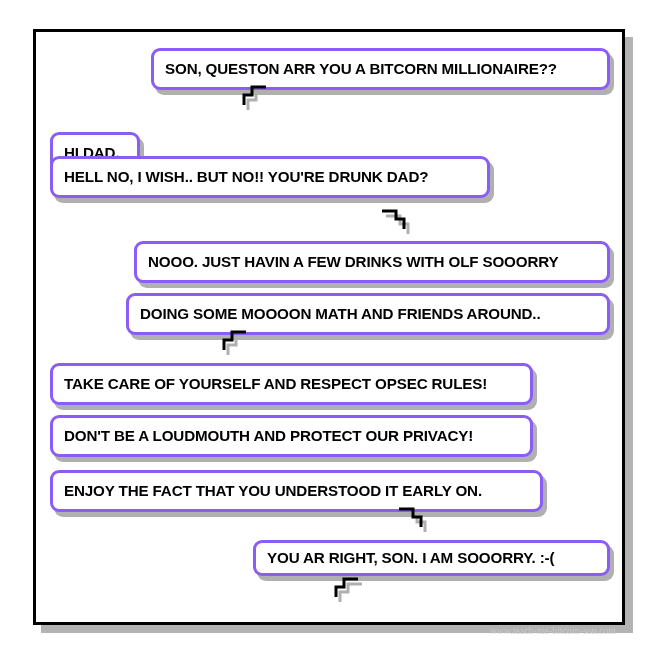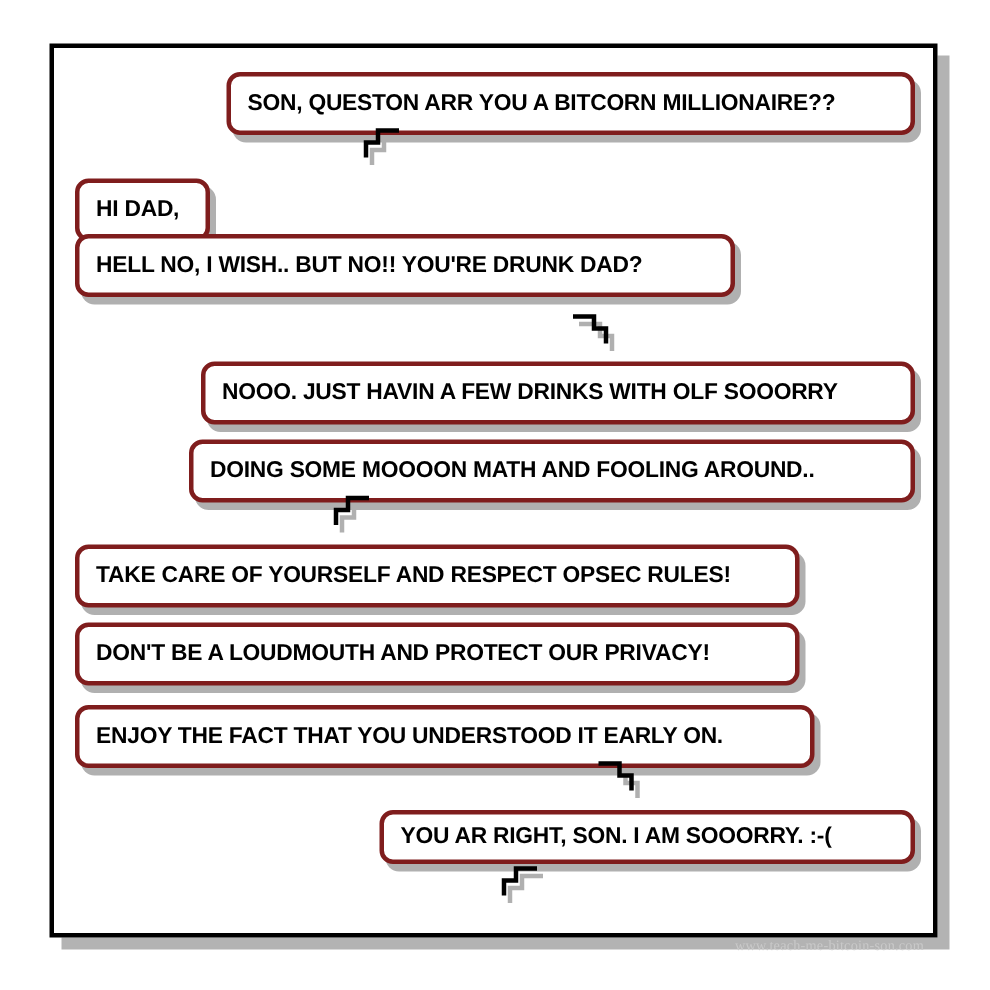--- a/index.html
+++ b/index.html
@@ -51,21 +51,21 @@
     top: 5px;
     width: 100%;
     height: 100%;
     background: #b0b0b0;
     border-radius: 9px;
     box-sizing: border-box;
   }
   .bubble {
     position: relative;
     background: #ffffff;
-    border: 3px solid #7f1d1d;
+    border: 3px solid #8b5cf6;
     border-radius: 9px;
     box-sizing: border-box;
     height: 100%;
     width: 100%;
     display: flex;
     align-items: center;
   }
   .bubble-text {
     font-family: "Liberation Sans", sans-serif;
     font-weight: bold;
@@ -112,21 +112,21 @@
         <div class="bubble">
           <span class="bubble-text">SON, QUESTON ARR YOU A BITCORN MILLIONAIRE??</span>
         </div>
       </div>
       <div class="tail" style="left: 236px; top: 85px;">
         <svg width="34" height="30" viewBox="0 0 34 30">
           <path d="M 30 2 L 16 2 L 16 10 L 8 10 L 8 20" fill="none" stroke="#b0b0b0" stroke-width="3" transform="translate(4,5)"></path>
           <path d="M 30 2 L 16 2 L 16 10 L 8 10 L 8 20" fill="none" stroke="#000000" stroke-width="3"></path>
         </svg>
       </div>
-      <div class="bubble-wrap" style="left: 50px; top: 119px; width: 90px; height: 42px;">
+      <div class="bubble-wrap" style="left: 50px; top: 132px; width: 90px; height: 42px;">
         <div class="bubble-shadow"></div>
         <div class="bubble">
           <span class="bubble-text">HI DAD,</span>
         </div>
       </div>
       <div class="bubble-wrap" style="left: 50px; top: 156px; width: 440px; height: 42px;">
         <div class="bubble-shadow"></div>
         <div class="bubble">
           <span class="bubble-text">HELL NO, I WISH.. BUT NO!! YOU'RE DRUNK DAD?</span>
         </div>
@@ -139,21 +139,21 @@
       </div>
       <div class="bubble-wrap" style="left: 134px; top: 241px; width: 476px; height: 42px;">
         <div class="bubble-shadow"></div>
         <div class="bubble">
           <span class="bubble-text">NOOO. JUST HAVIN A FEW DRINKS WITH OLF SOOORRY</span>
         </div>
       </div>
       <div class="bubble-wrap" style="left: 126px; top: 293px; width: 484px; height: 42px;">
         <div class="bubble-shadow"></div>
         <div class="bubble">
-          <span class="bubble-text">DOING SOME MOOOON MATH AND FOOLING AROUND..</span>
+          <span class="bubble-text">DOING SOME MOOOON MATH AND FRIENDS AROUND..</span>
         </div>
       </div>
       <div class="tail" style="left: 216px; top: 330px;">
         <svg width="34" height="30" viewBox="0 0 34 30">
           <path d="M 30 2 L 16 2 L 16 10 L 8 10 L 8 20" fill="none" stroke="#b0b0b0" stroke-width="3" transform="translate(4,5)"></path>
           <path d="M 30 2 L 16 2 L 16 10 L 8 10 L 8 20" fill="none" stroke="#000000" stroke-width="3"></path>
         </svg>
       </div>
       <div class="bubble-wrap" style="left: 50px; top: 363px; width: 483px; height: 42px;">
         <div class="bubble-shadow"></div>

